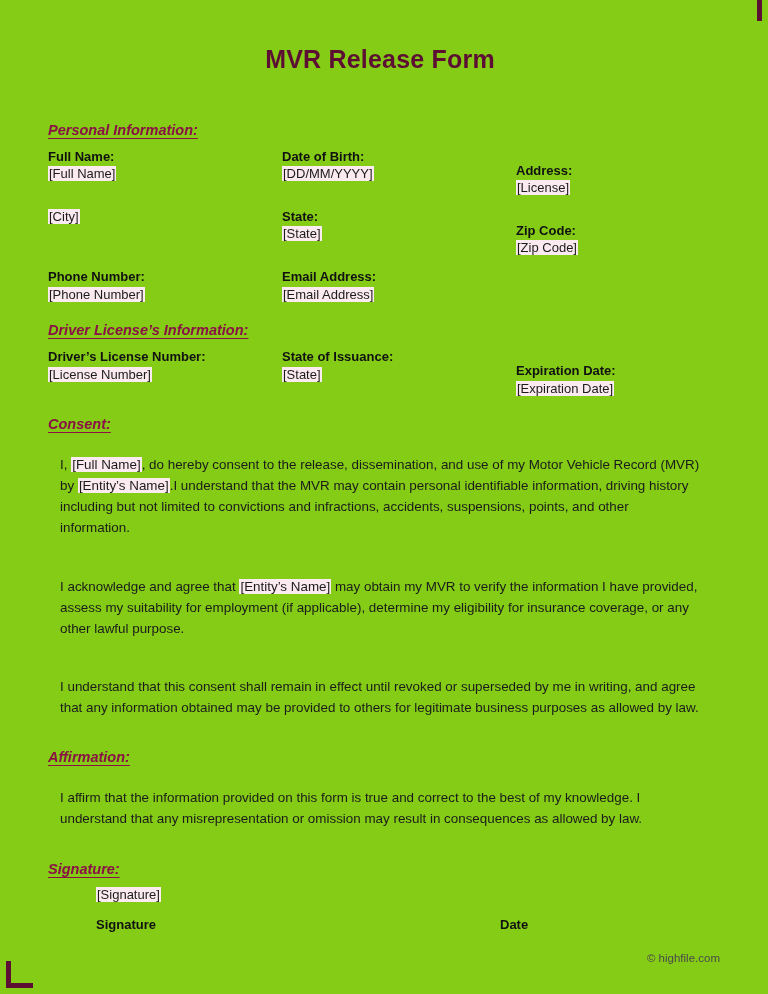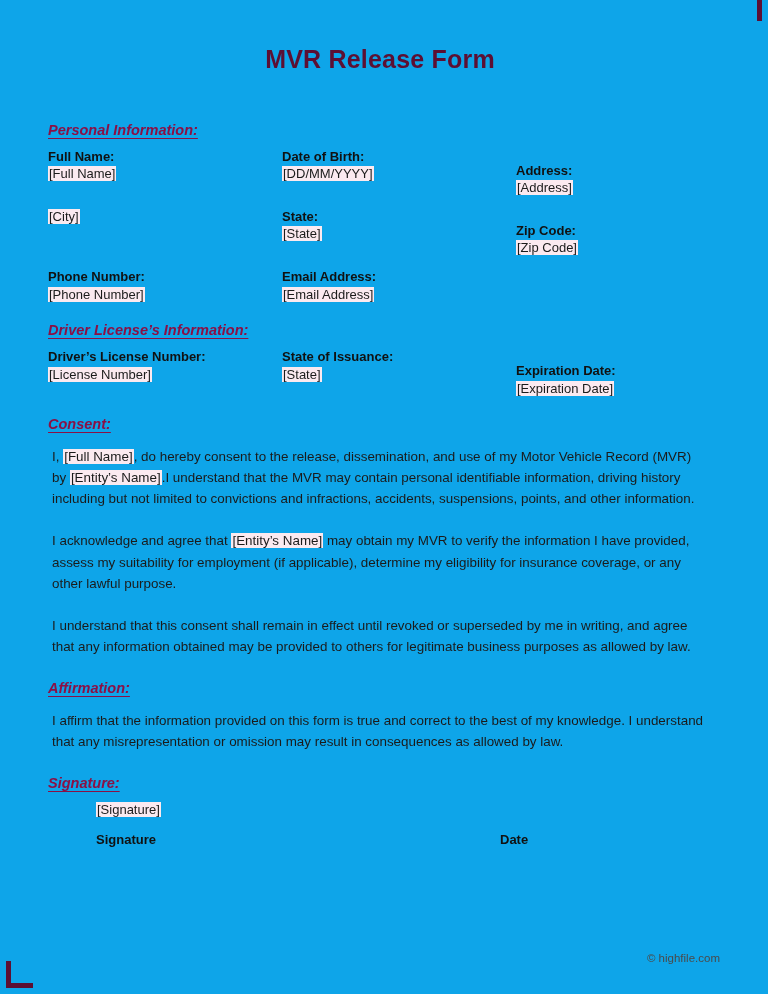--- a/index.html
+++ b/index.html
@@ -12,21 +12,21 @@
     font-family: "Liberation Sans", sans-serif;
     color: #111111;
     -webkit-font-smoothing: antialiased;
   }
 
   #page {
     position: relative;
     width: 768px;
     height: 994px;
     margin: 0;
-    background: #0ea5e9;
+    background: #84cc16;
     overflow: hidden;
     box-sizing: border-box;
   }
 
   
   .crop-mark {
     position: absolute;
     width: 22px;
     height: 22px;
     pointer-events: none;
@@ -100,21 +100,21 @@
     color: #1b1b1b;
     line-height: 1.35;
     white-space: nowrap;
   }
   .field-value > span {
     background: #FBEAF0;
     padding: 0 1px;
   }
 
   .para {
-    margin: 4px;
+    margin: 12px;
     font-size: 13.4px;
     line-height: 1.58;
     color: #1b1b1b;
   }
   .hl {
     background: #FBEAF0;
     padding: 0 1px;
   }
 
   
@@ -181,21 +181,21 @@
       <div class="field-col c1">
         <div class="field-label">Full Name:</div>
         <div class="field-value"><span>[Full Name]</span></div>
       </div>
       <div class="field-col c2">
         <div class="field-label">Date of Birth:</div>
         <div class="field-value"><span>[DD/MM/YYYY]</span></div>
       </div>
       <div class="field-col c3">
         <div class="field-label">Address:</div>
-        <div class="field-value"><span>[Address]</span></div>
+        <div class="field-value"><span>[License]</span></div>
       </div>
     </div>
 
     <div class="sp-pair-gap"></div>
 
     <div class="field-row">
       <div class="field-col c1">
         <div class="field-value"><span>[City]</span></div>
       </div>
       <div class="field-col c2">

